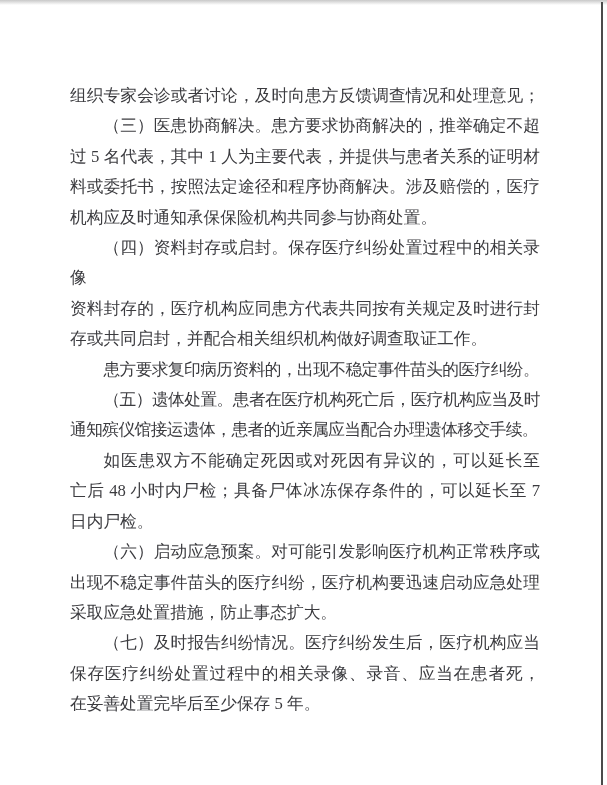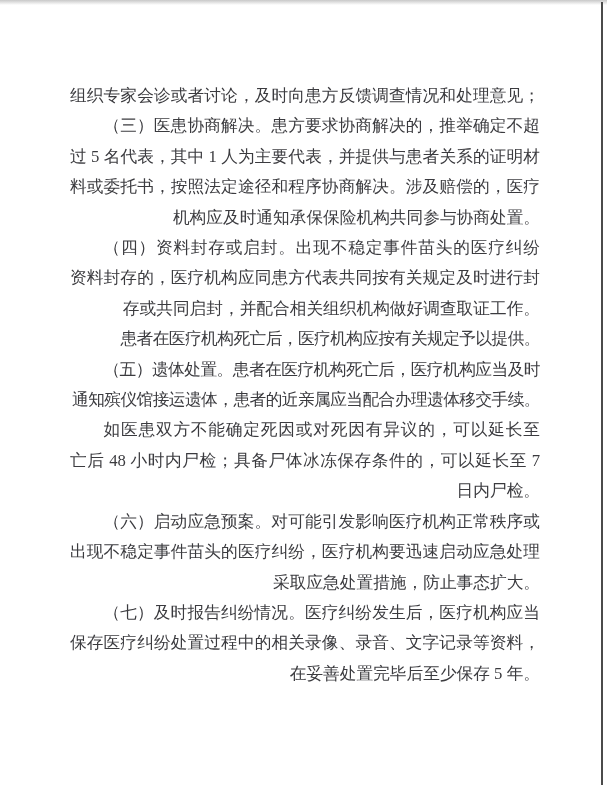--- a/index.html
+++ b/index.html
@@ -36,21 +36,21 @@
     left: 70px;
     top: 81px;
     width: 470px;
     color: var(--text-color, #3b3b3f);
     font-size: 16.7px;
     line-height: 30.4px;
   }
   .text-block p.line {
     margin: 0;
     padding: 0;
-    text-align: right;
+    text-align: left;
   }
   .text-block p.line.justify {
     text-align: justify;
     text-align-last: justify;
   }
   .text-block p.line.indent {
     text-indent: 2em;
   }
   .text-block p.line.squeeze {
     letter-spacing: -0.55px;
@@ -61,29 +61,29 @@
 
 <div class="page">
   <div class="top-shadow"></div>
   <div class="page-edge-line"></div>
   <div class="text-block">
       <p class="line justify">组织专家会诊或者讨论，及时向患方反馈调查情况和处理意见；</p>
       <p class="line indent justify">（三）医患协商解决。患方要求协商解决的，推举确定不超</p>
       <p class="line justify">过 5 名代表，其中 1 人为主要代表，并提供与患者关系的证明材</p>
       <p class="line justify">料或委托书，按照法定途径和程序协商解决。涉及赔偿的，医疗</p>
       <p class="line">机构应及时通知承保保险机构共同参与协商处置。</p>
-      <p class="line indent justify">（四）资料封存或启封。出现不稳定事件苗头的医疗纠纷</p>
+      <p class="line indent justify">（四）资料封存或启封。保存医疗纠纷处置过程中的相关录像</p>
       <p class="line justify">资料封存的，医疗机构应同患方代表共同按有关规定及时进行封</p>
       <p class="line">存或共同启封，并配合相关组织机构做好调查取证工作。</p>
-      <p class="line indent squeeze">患者在医疗机构死亡后，医疗机构应按有关规定予以提供。</p>
+      <p class="line indent squeeze">患方要求复印病历资料的，出现不稳定事件苗头的医疗纠纷。</p>
       <p class="line indent justify squeeze">（五）遗体处置。患者在医疗机构死亡后，医疗机构应当及时</p>
       <p class="line squeeze">通知殡仪馆接运遗体，患者的近亲属应当配合办理遗体移交手续。</p>
       <p class="line indent justify">如医患双方不能确定死因或对死因有异议的，可以延长至</p>
       <p class="line justify">亡后 48 小时内尸检；具备尸体冰冻保存条件的，可以延长至 7</p>
       <p class="line">日内尸检。</p>
       <p class="line indent justify">（六）启动应急预案。对可能引发影响医疗机构正常秩序或</p>
       <p class="line justify">出现不稳定事件苗头的医疗纠纷，医疗机构要迅速启动应急处理</p>
       <p class="line">采取应急处置措施，防止事态扩大。</p>
       <p class="line indent justify">（七）及时报告纠纷情况。医疗纠纷发生后，医疗机构应当</p>
-      <p class="line justify">保存医疗纠纷处置过程中的相关录像、录音、文字记录等资料，</p>
+      <p class="line justify">保存医疗纠纷处置过程中的相关录像、录音、应当在患者死，</p>
       <p class="line">在妥善处置完毕后至少保存 5 年。</p>
     </div>
 </div>
 
 </body></html>

